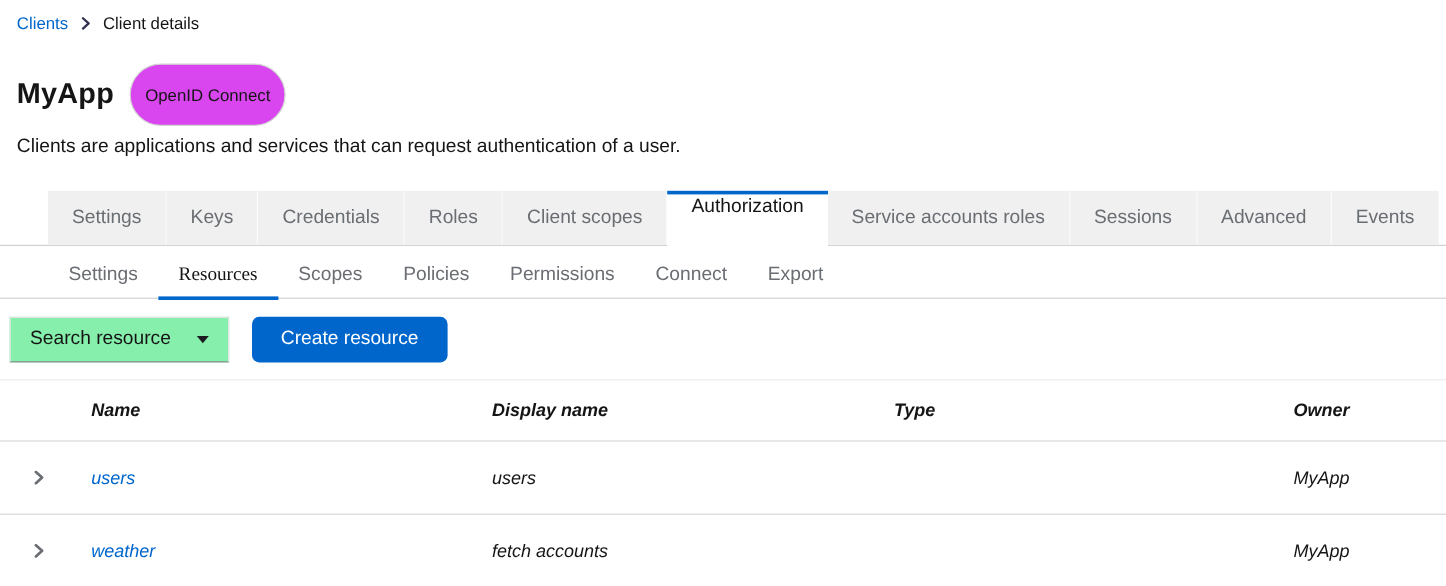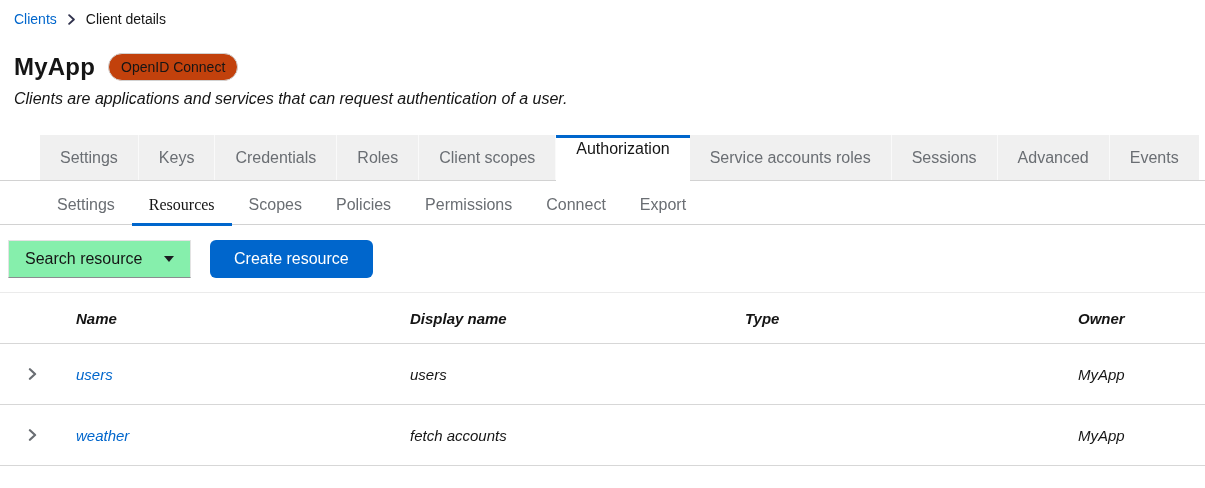--- a/index.html
+++ b/index.html
@@ -8,23 +8,23 @@
 
   
   .breadcrumb { display:flex; align-items:center; gap:10px; padding:11px 16px 0 14px; font-size:14px; }
   .breadcrumb a { color:#0066cc; text-decoration:none; cursor:pointer; }
   .crumb-sep { display:inline-flex; align-items:center; margin-top:1px; }
   .crumb-current { color:#151515; }
 
   
   .page-header { padding:26px 16px 0 14px; display:flex; align-items:center; gap:13px; }
   .page-title { font-size:24px; font-weight:700; letter-spacing:.2px; }
-  .type-badge { font-size:14px; color:#151515; background:#c2410c; border:1px solid #d2d2d2;
-    border-radius:30px; padding:4px 12px; line-height:18px; }
-  .page-desc { padding:9px 16px 0 14px; font-size:16px; color:#151515;font-style:italic; }
+  .type-badge { font-size:14px; color:#151515; background:#d946ef; border:1px solid #d2d2d2;
+    border-radius:30px; padding:16px 12px; line-height:18px; }
+  .page-desc { padding:9px 16px 0 14px; font-size:16px; color:#151515; }
 
   
   .tabs { display:flex; align-items:stretch; margin-top:27px; padding-left:40px;
     border-bottom:1px solid #d2d2d2; }
   .tab { font-size:16px; color:#6a6e73; background:#f0f0f0; padding:14px 20px 13px 20px;
     border-right:1px solid #fafafa; cursor:pointer; white-space:nowrap; }
   .tab:last-child { border-right:none; }
   .tab.active { background:#fff; color:#151515; border-top:3px solid #0066cc;
     padding-top:2px; margin-bottom:-1px; padding-bottom:14px; border-right:none; }
 

